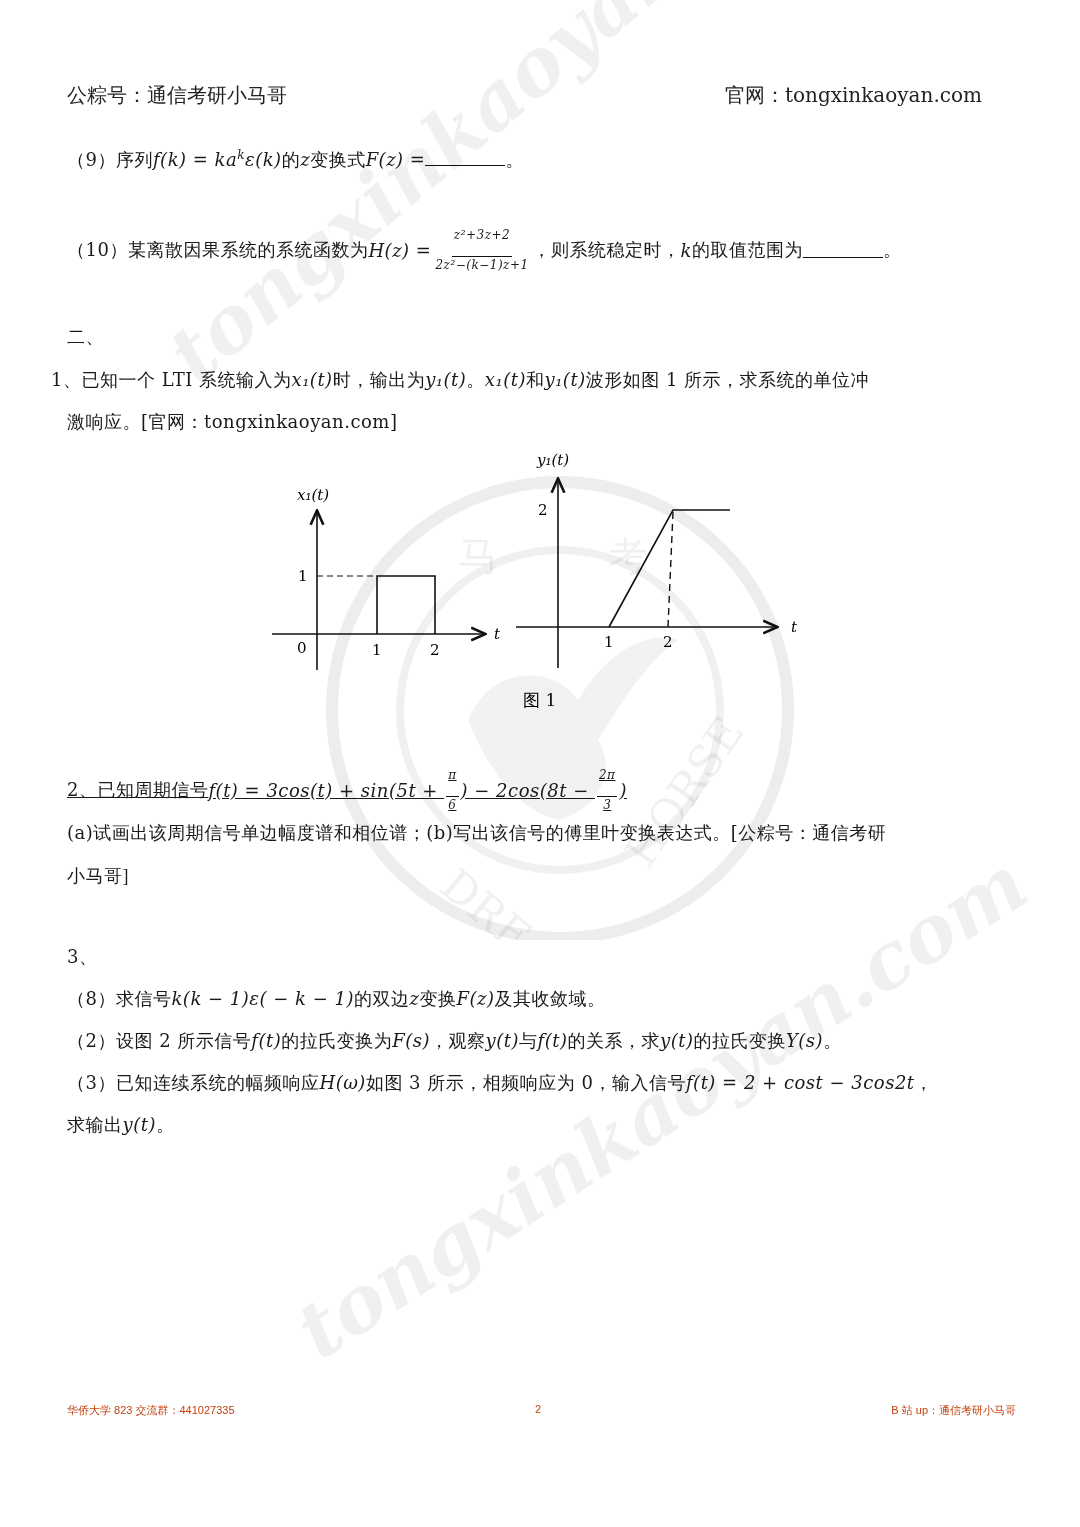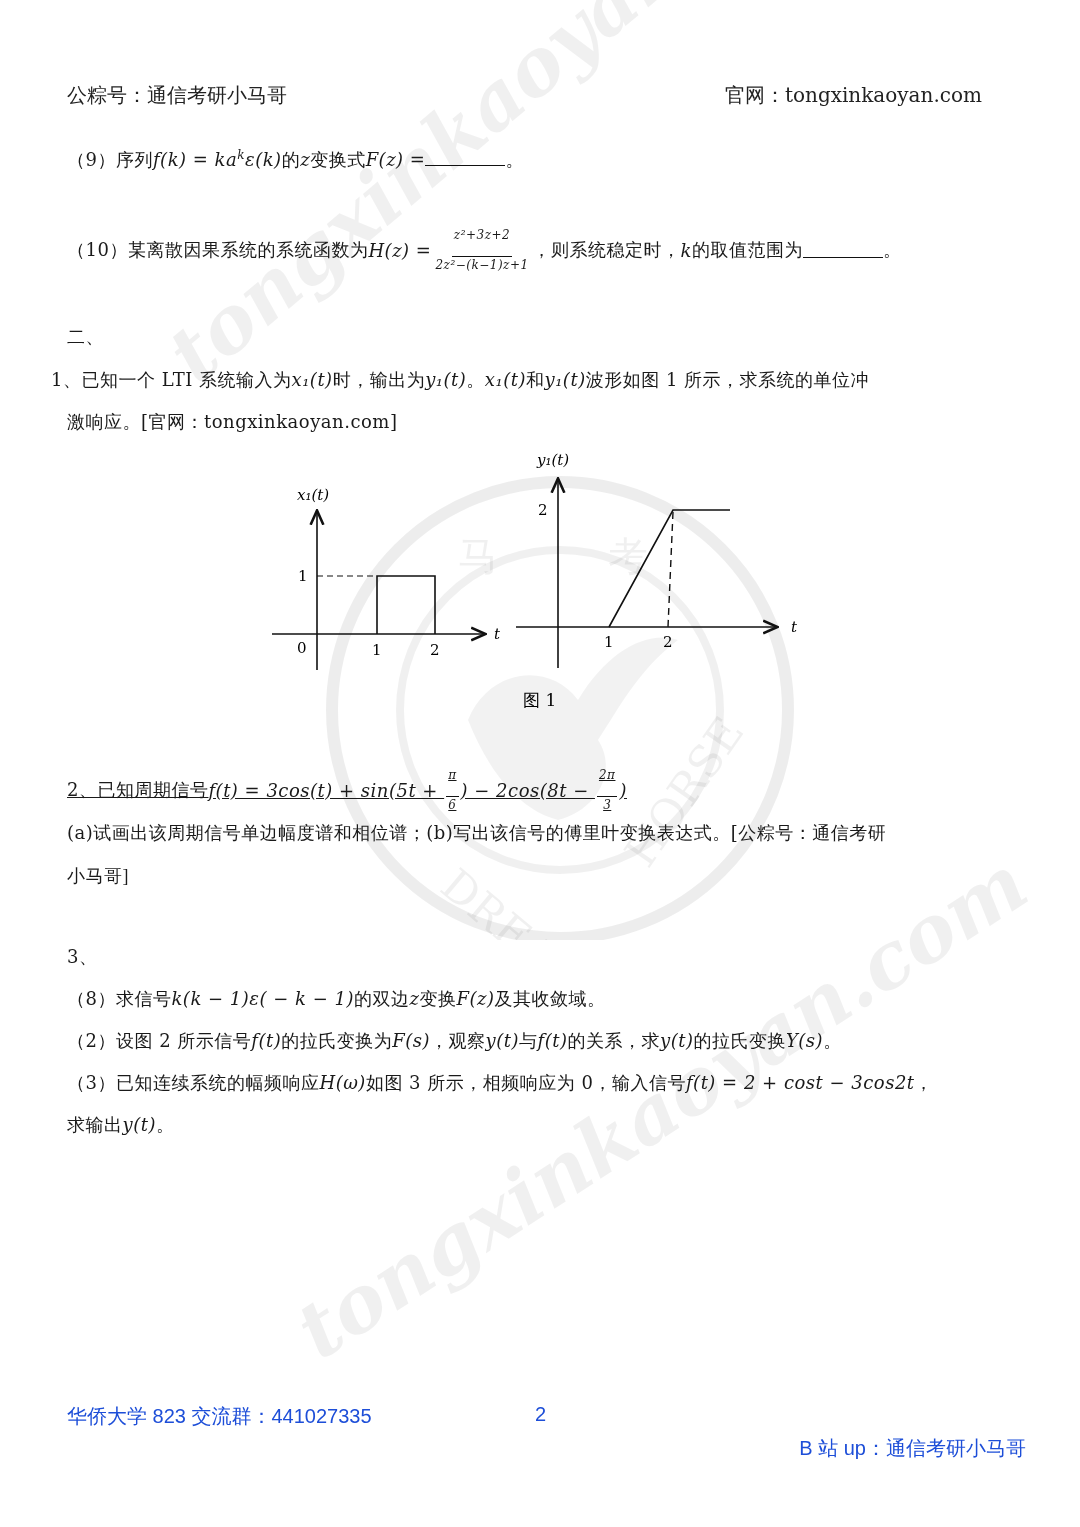--- a/index.html
+++ b/index.html
@@ -8,21 +8,21 @@
   .abs { position: absolute; white-space: nowrap; }
   .hdr { font-size: 20px; color: #222; }
   .line { font-size: 18px; letter-spacing: 0.5px; }
   .m { font-family: "DejaVu Serif", serif; font-style: italic; }
   .blank { display: inline-block; border-bottom: 1.5px solid #111; width: 80px; height: 14px; vertical-align: baseline; }
   .frac { display: inline-flex; flex-direction: column; align-items: center; vertical-align: middle; font-size: 12px; line-height: 14px; margin: 0 2px; }
   .frac .num { padding: 0 2px 14px; border-bottom: 1px solid #111; }
   .frac .den { padding: 1px 2px 0; }
   .watermark { position: absolute; color: rgba(0,0,0,0.06); font-family: "DejaVu Serif", serif; font-style: italic; font-weight: bold; white-space: nowrap; pointer-events: none; }
   svg text { font-family: "DejaVu Serif", serif; }
-  .foot { font-size: 20px; font-family: "Liberation Sans", sans-serif; color: #1d4ed8; }
+  .foot { font-size: 11px; font-family: "Liberation Sans", sans-serif; color: #c2410c; }
 </style>
 </head>
 <body>
 
 <div class="watermark" style="left:150px; top:330px; font-size:78px; transform: rotate(-40deg); transform-origin: left top;">tongxinkaoyan.com</div>
 <div class="watermark" style="left:280px; top:1300px; font-size:78px; transform: rotate(-33deg); transform-origin: left top;">tongxinkaoyan.com</div>
 <svg class="abs" style="left:318px; top:470px;" width="485" height="470" viewBox="0 0 485 470">
   <circle cx="242" cy="240" r="228" fill="none" stroke="rgba(0,0,0,0.07)" stroke-width="12"></circle>
   <circle cx="242" cy="240" r="160" fill="none" stroke="rgba(0,0,0,0.06)" stroke-width="8"></circle>
   <path d="M150 250 C 170 200, 230 190, 260 230 C 290 180, 330 160, 360 170 C 320 200, 300 240, 280 270 C 300 300, 280 340, 240 350 C 200 340, 170 300, 150 250 Z" fill="rgba(0,0,0,0.05)"></path>
@@ -120,13 +120,13 @@
 </div>
 <div class="abs line" style="left:67px; top:1071px;">
   <span>（3）已知连续系统的幅频响应</span><span class="m">H(ω)</span><span>如图 3 所示，相频响应为 0，输入信号</span><span class="m">f(t) = 2 + cost − 3cos2t</span><span>，</span>
 </div>
 <div class="abs line" style="left:67px; top:1113px;">
   <span>求输出</span><span class="m">y(t)</span><span>。</span>
 </div>
 
 <div class="abs foot" style="left:67px; top:1403px;">华侨大学 823 交流群：441027335</div>
 <div class="abs foot" style="left:535px; top:1403px;">2</div>
-<div class="abs foot" style="right:54px; top:1403px;margin-top:32px;">B 站 up：通信考研小马哥</div>
+<div class="abs foot" style="right:64px; top:1403px;">B 站 up：通信考研小马哥</div>
 
 </body></html>

